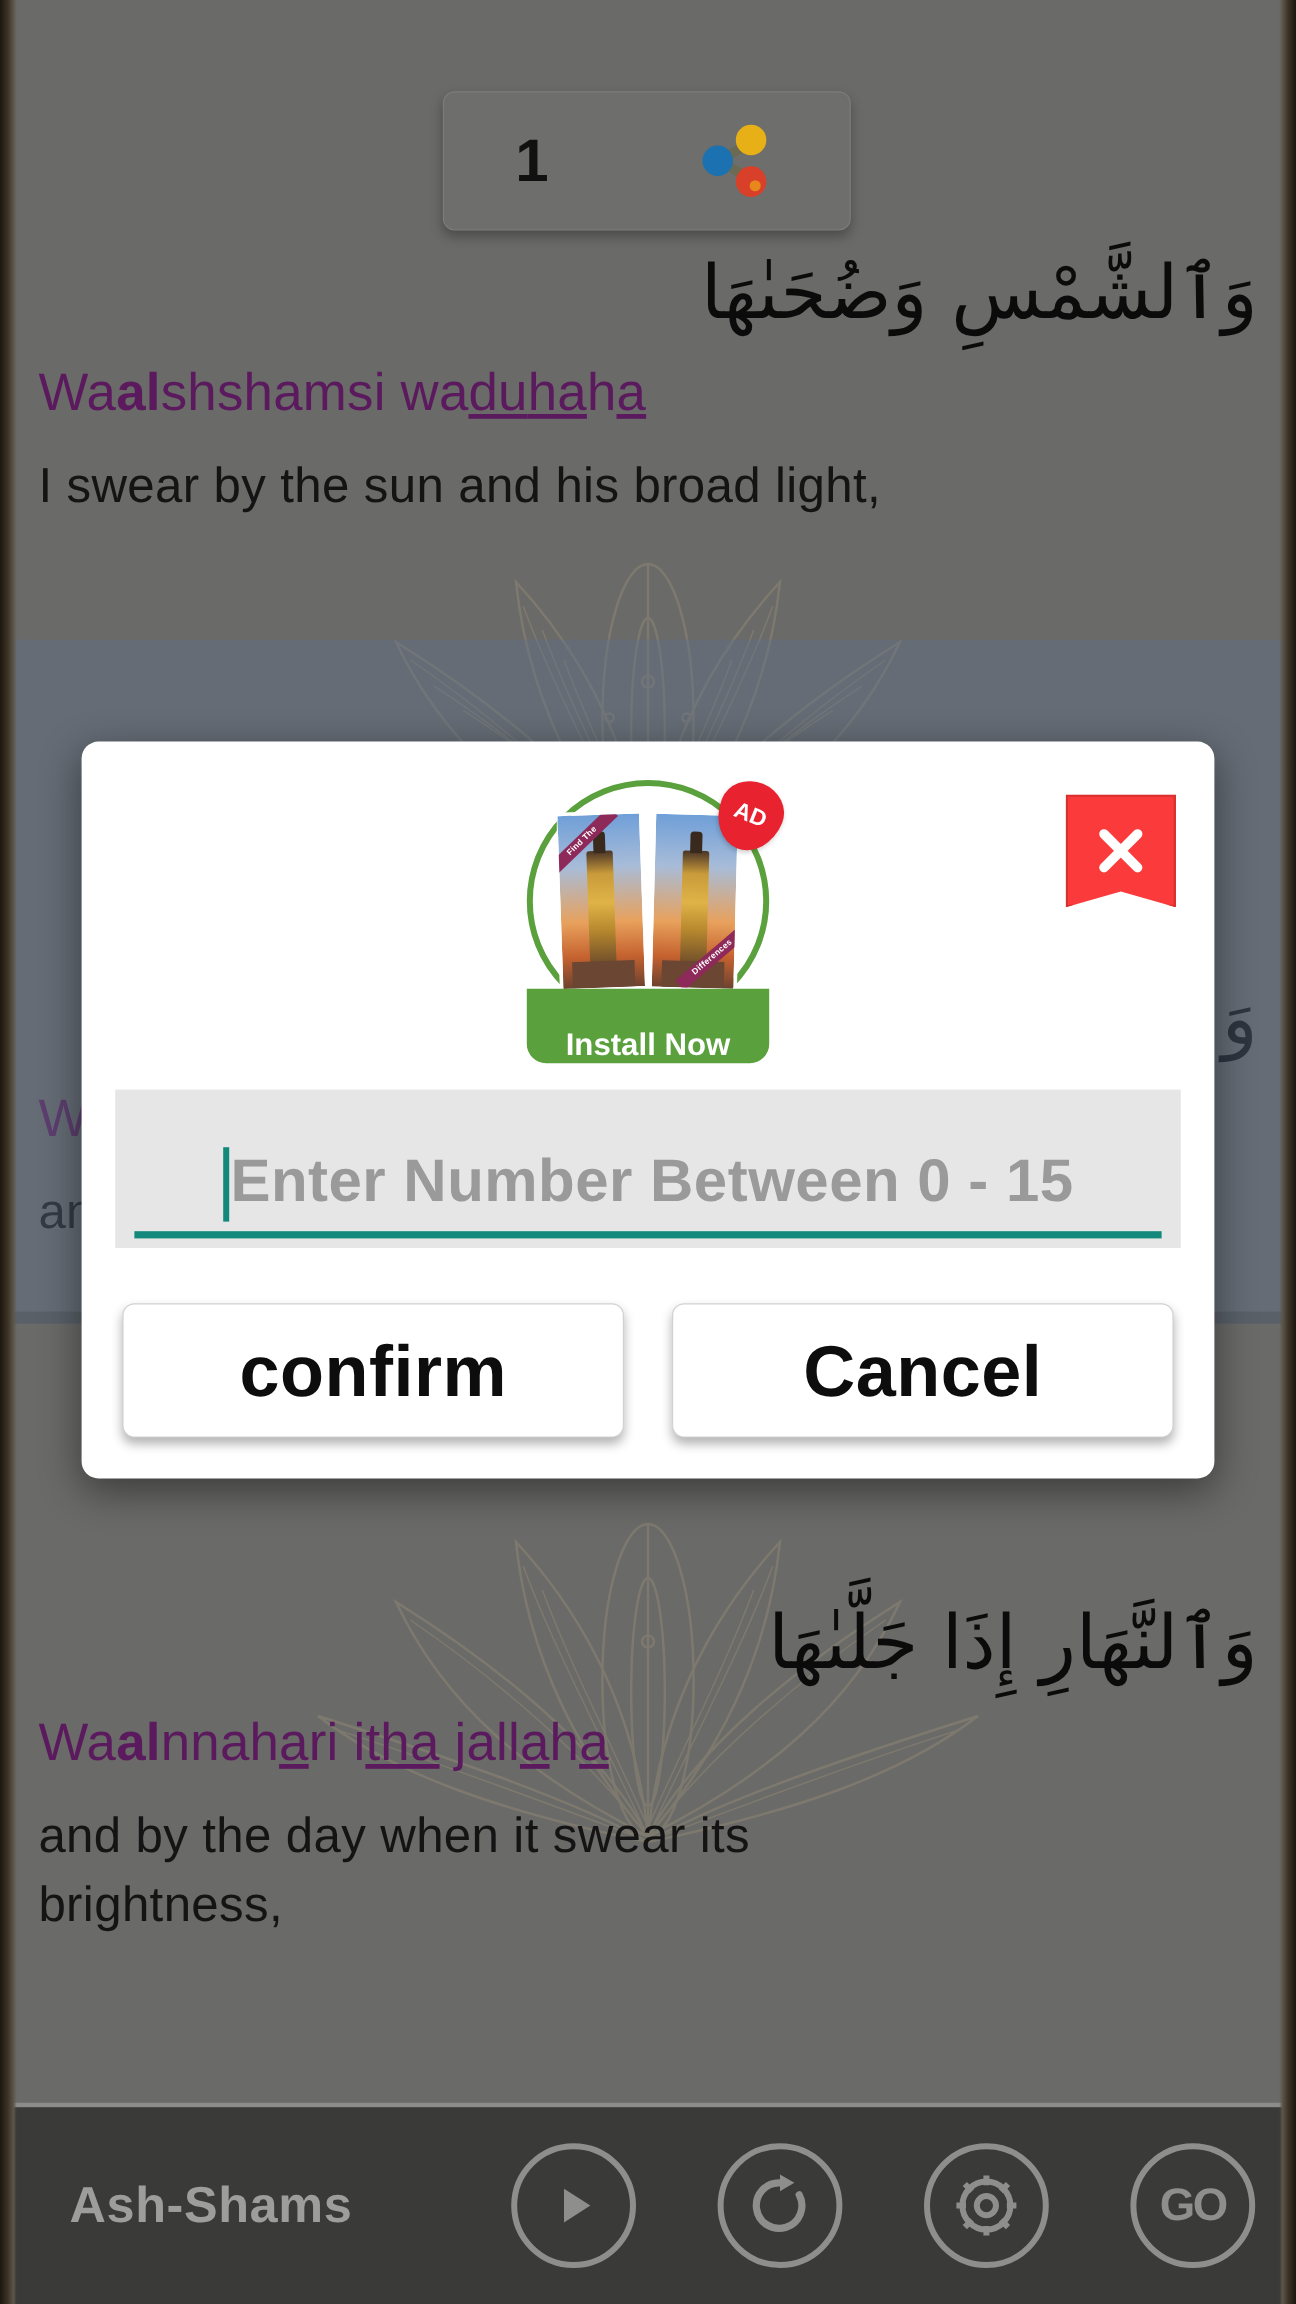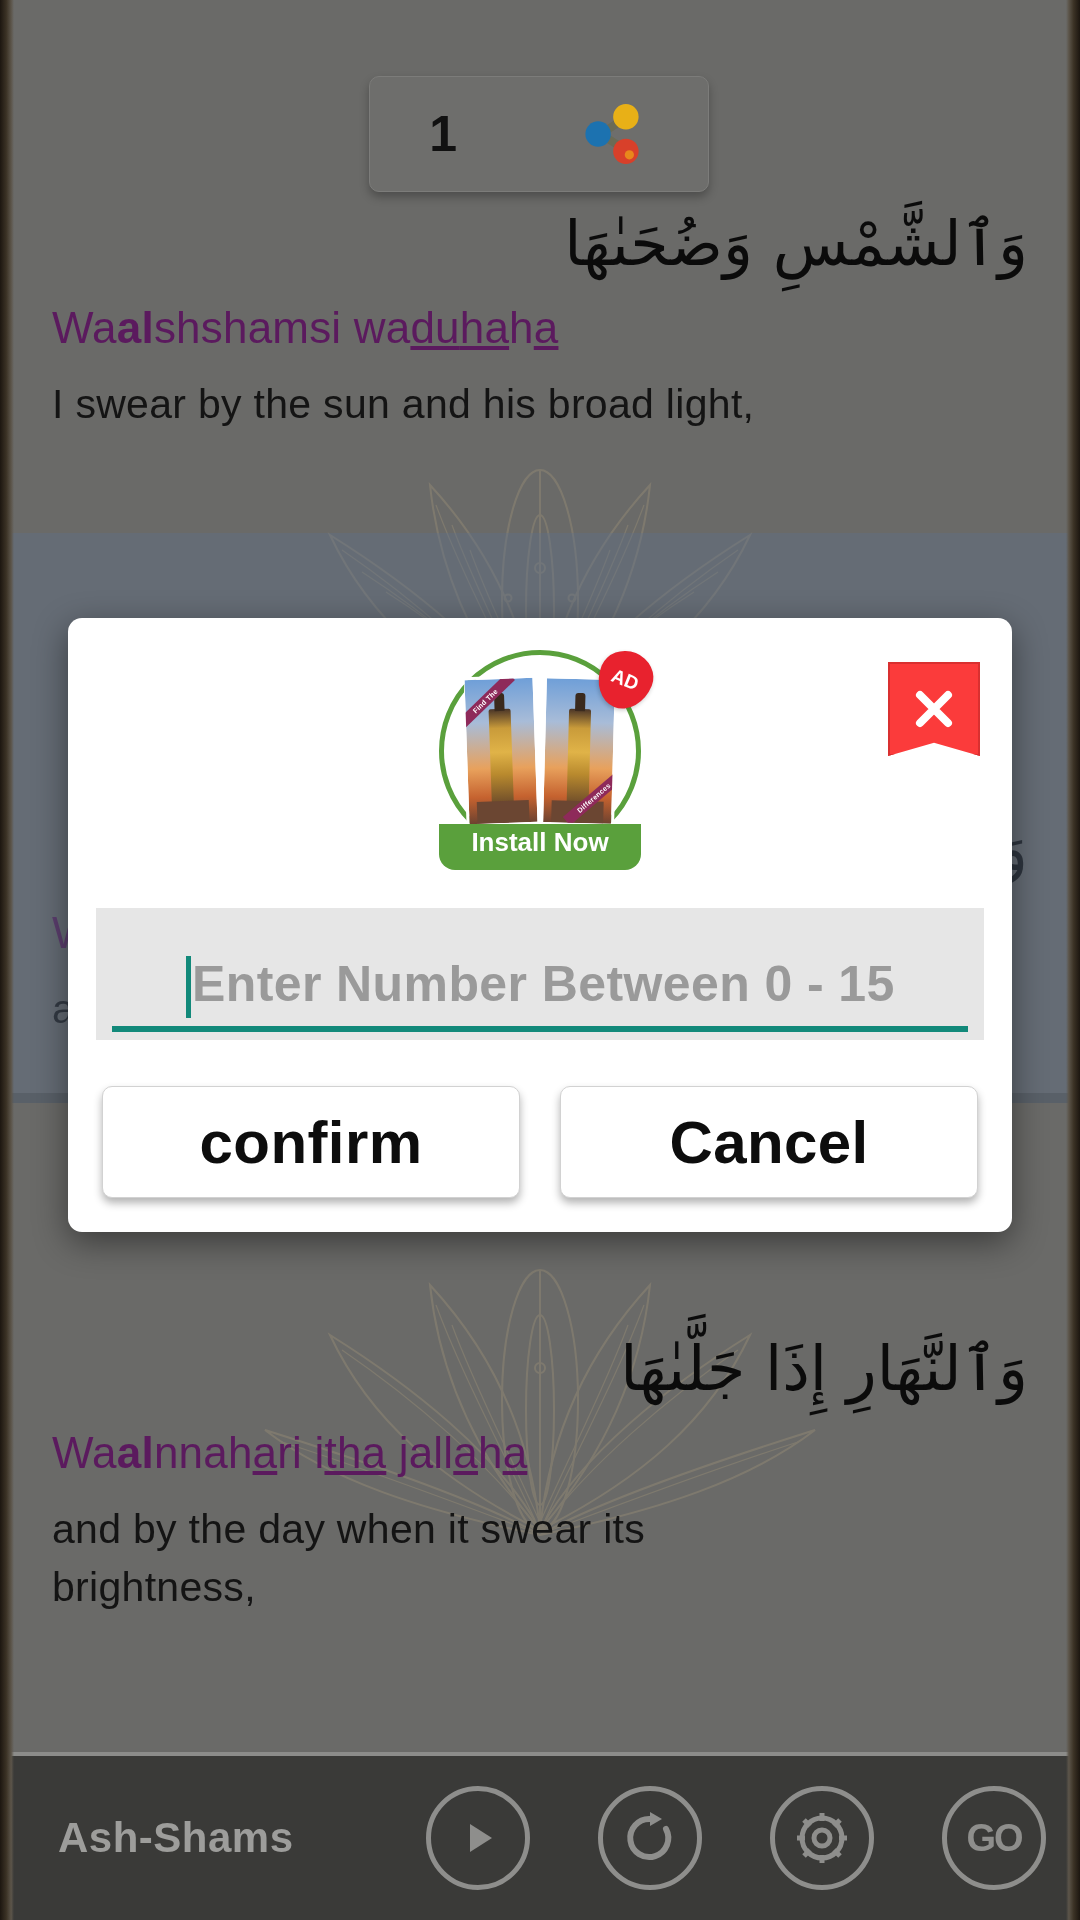--- a/index.html
+++ b/index.html
@@ -90,21 +90,21 @@
   .share-card .num {
     font-size: 50px;
     font-weight: 700;
     color: #111;
     line-height: 1;
     letter-spacing: -1px;
   }
   .share-icon { width: 74px; height: 74px; display:block; }
 
   
-  .ayah { position: absolute; left: 0; right: 0; padding: 0 52px; }
+  .ayah { position: absolute; left: 0; right: 0; padding: 0 32px; }
   .ayah .arabic {
     text-align: right;
     direction: rtl;
     font-family: "DejaVu Sans", "Liberation Sans", sans-serif;
     font-size: 62px;
     line-height: 1.42;
     color: #0b0b0b;
     white-space: nowrap;
   }
   .ayah .translit {
@@ -275,30 +275,29 @@
     font-weight: 700;
     display: flex; align-items: center; justify-content: center;
     transform: rotate(22deg);
     box-shadow: 0 2px 4px rgba(0,0,0,0.2);
   }
 
   .install-btn {
     position: relative;
     margin: -28px auto 0 auto;
     width: 202px;
-    height: 46px;
+    height: 62px;
     background: #5aa03c;
     border-radius: 0 0 16px 16px;
     color: #ffffff;
     font-size: 26px;
     font-weight: 700;
     display: flex;
     align-items: flex-end;
     justify-content: center;
-    padding-bottom: 12px;
     z-index: 2;
   }
 
   .close-btn {
     position: absolute;
     right: 32px;
     top: 20px;
     width: 92px;
     height: 94px;
     background: #fb3b3b;

